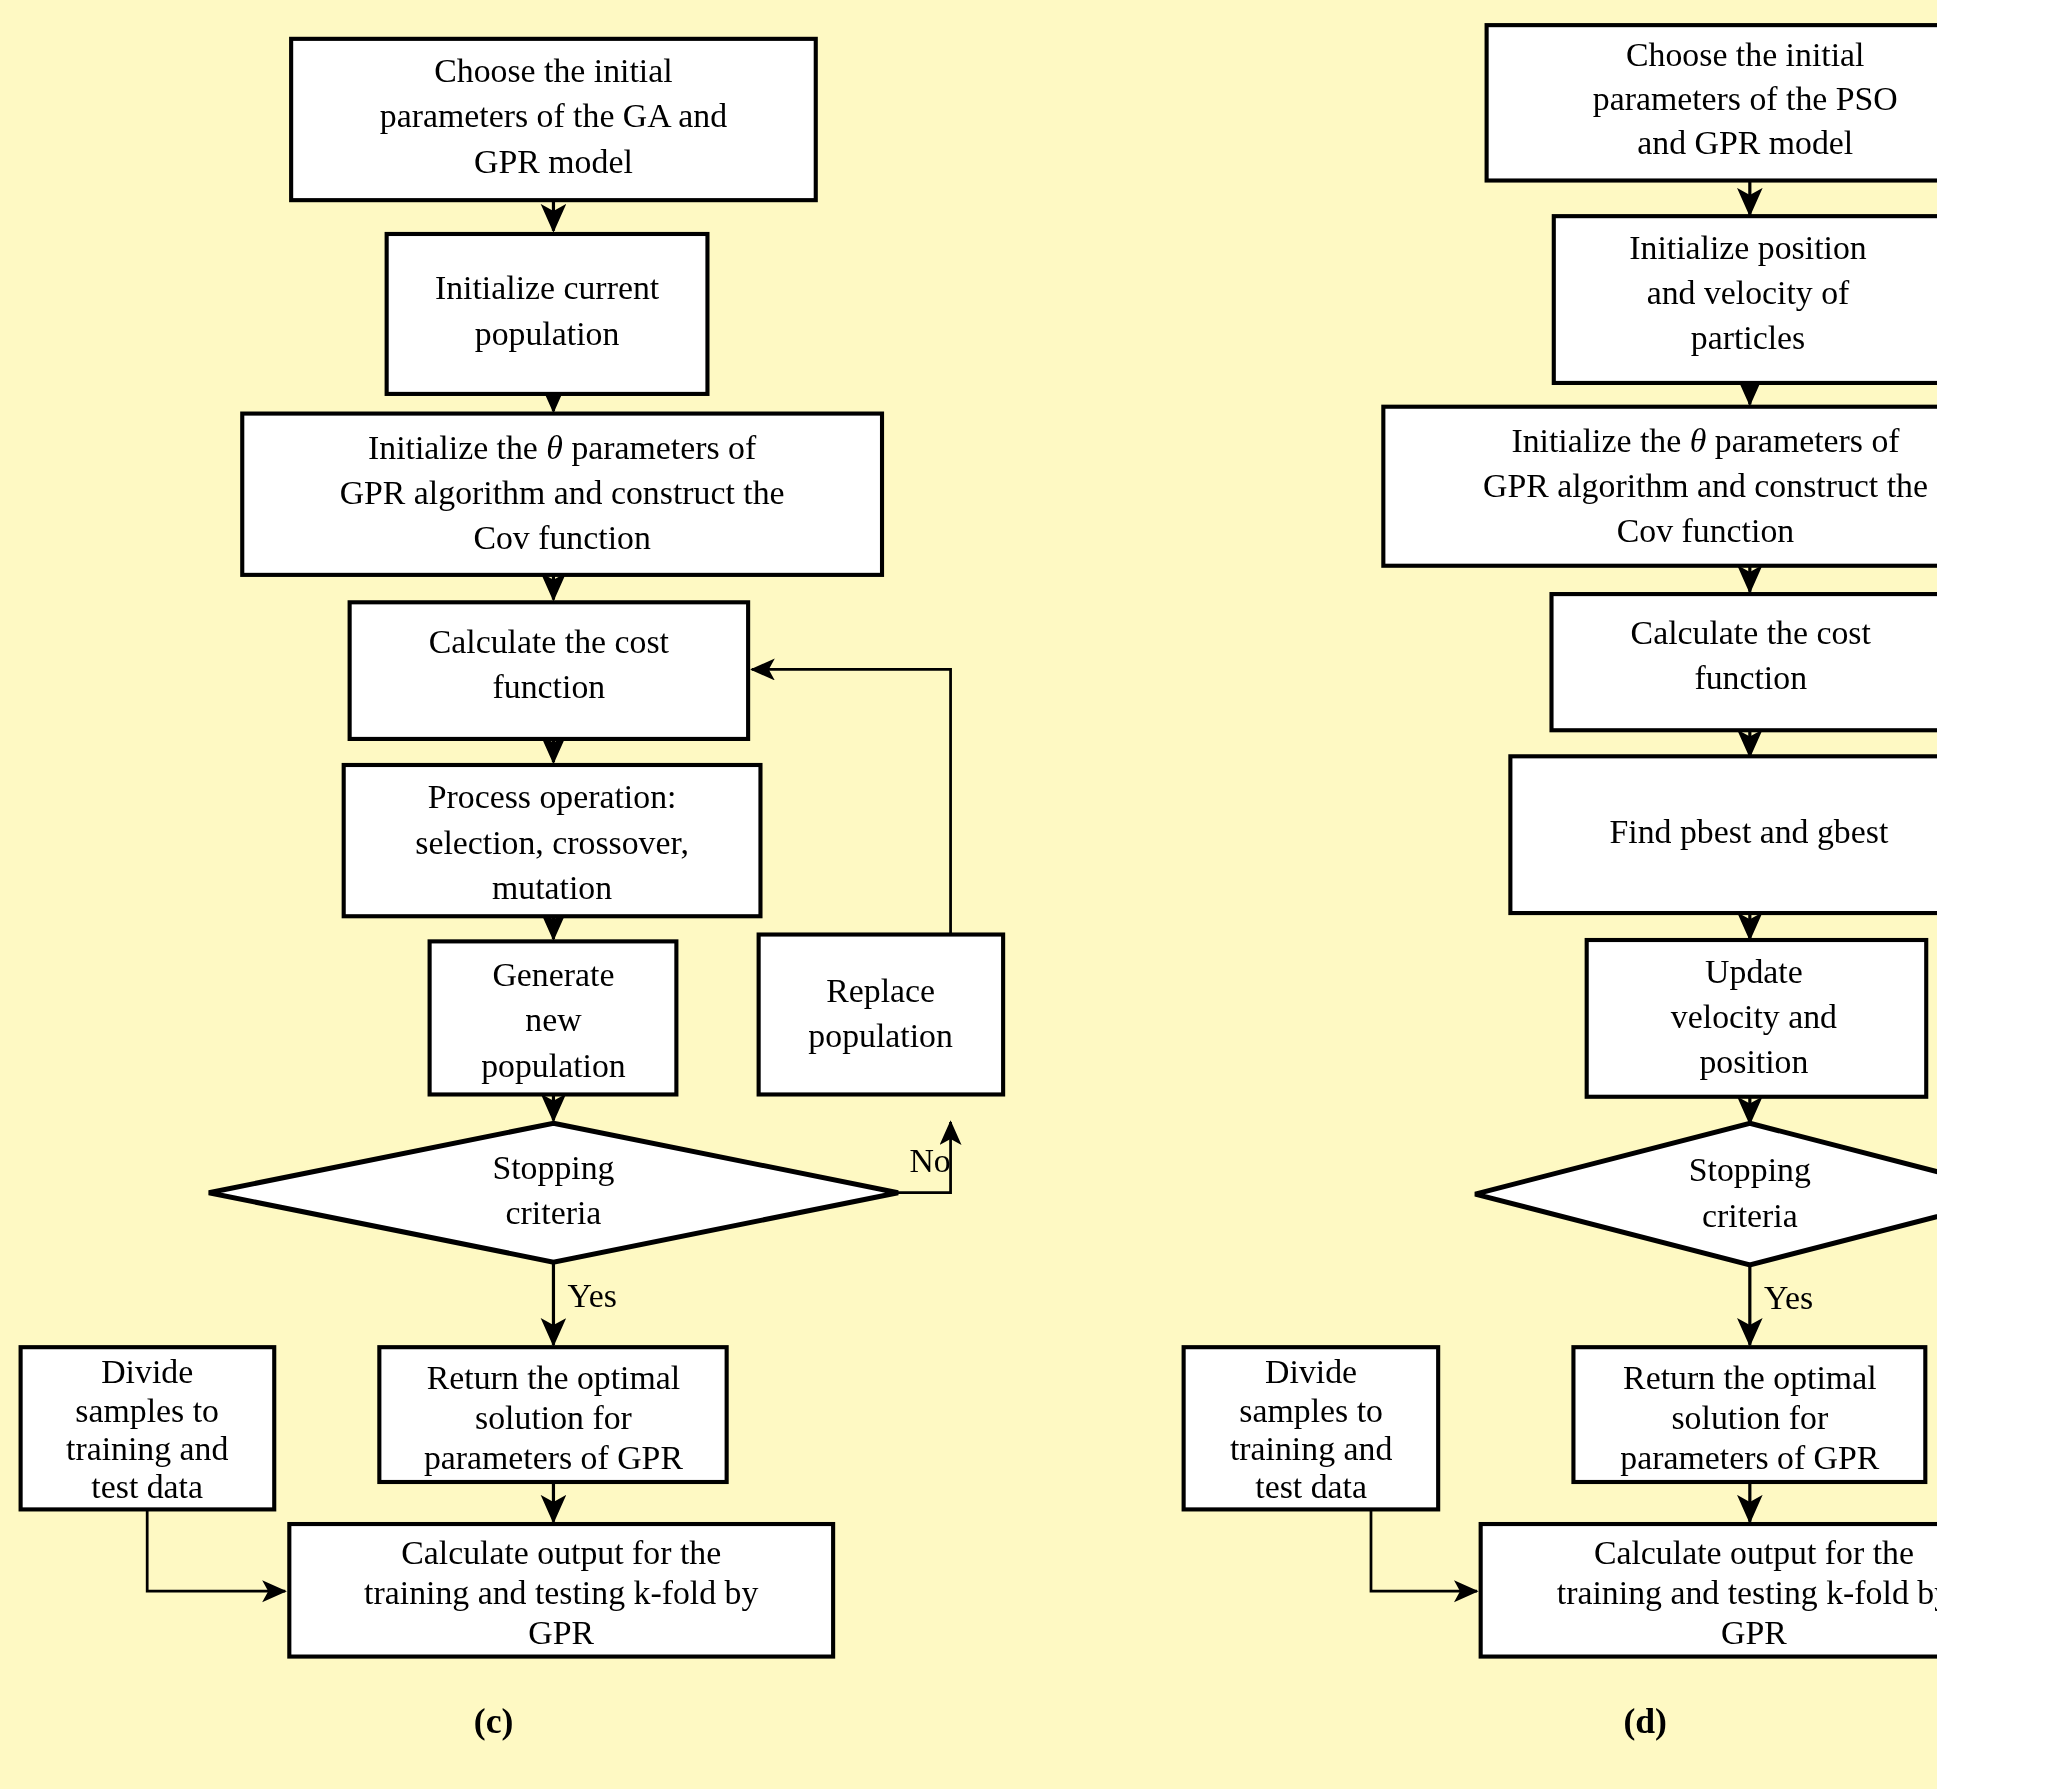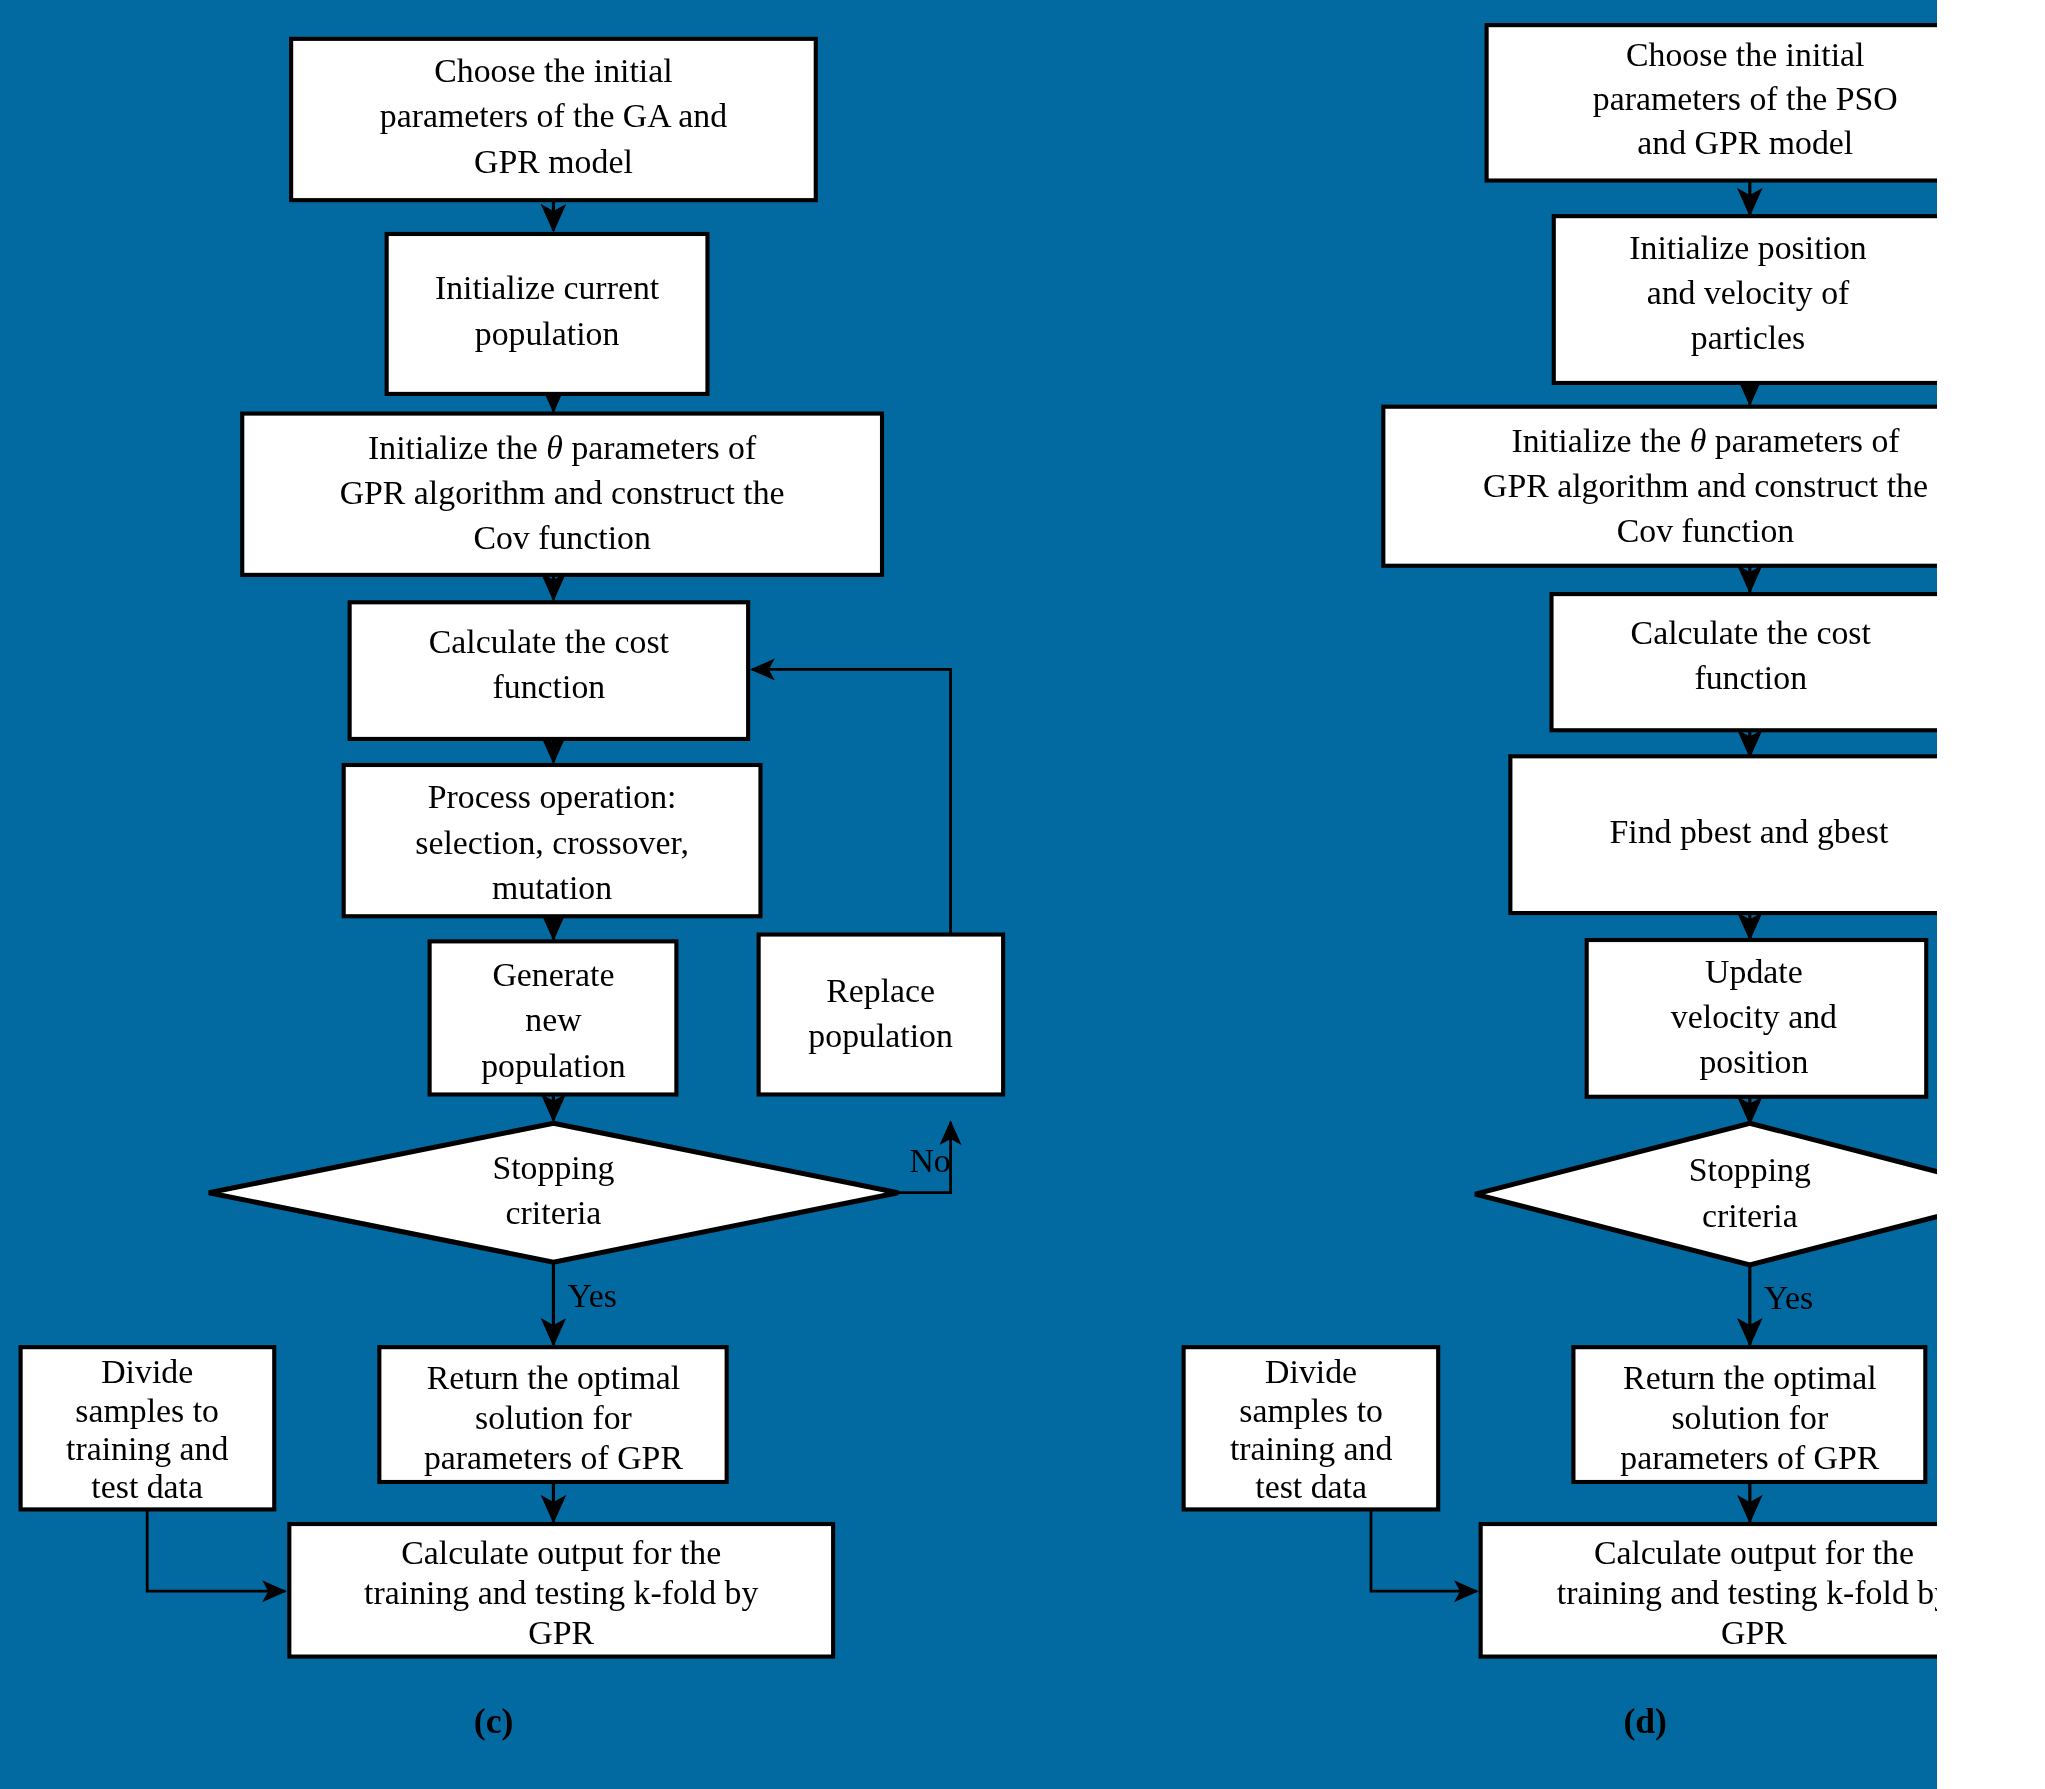--- a/index.html
+++ b/index.html
@@ -4,21 +4,21 @@
 <style>
   html, body {
     margin: 0;
     padding: 0;
     background: #ffffff;
   }
   #stage {
     position: relative;
     width: 1937px;
     height: 1790px;
-    background: #0369a1;
+    background: #fef9c3;
     font-family: "Liberation Serif", "DejaVu Serif", serif;
     overflow: hidden;
   }
   svg.flow {
     position: absolute;
     left: 0;
     top: 0;
     width: 2046px;
     height: 1790px;
   }

